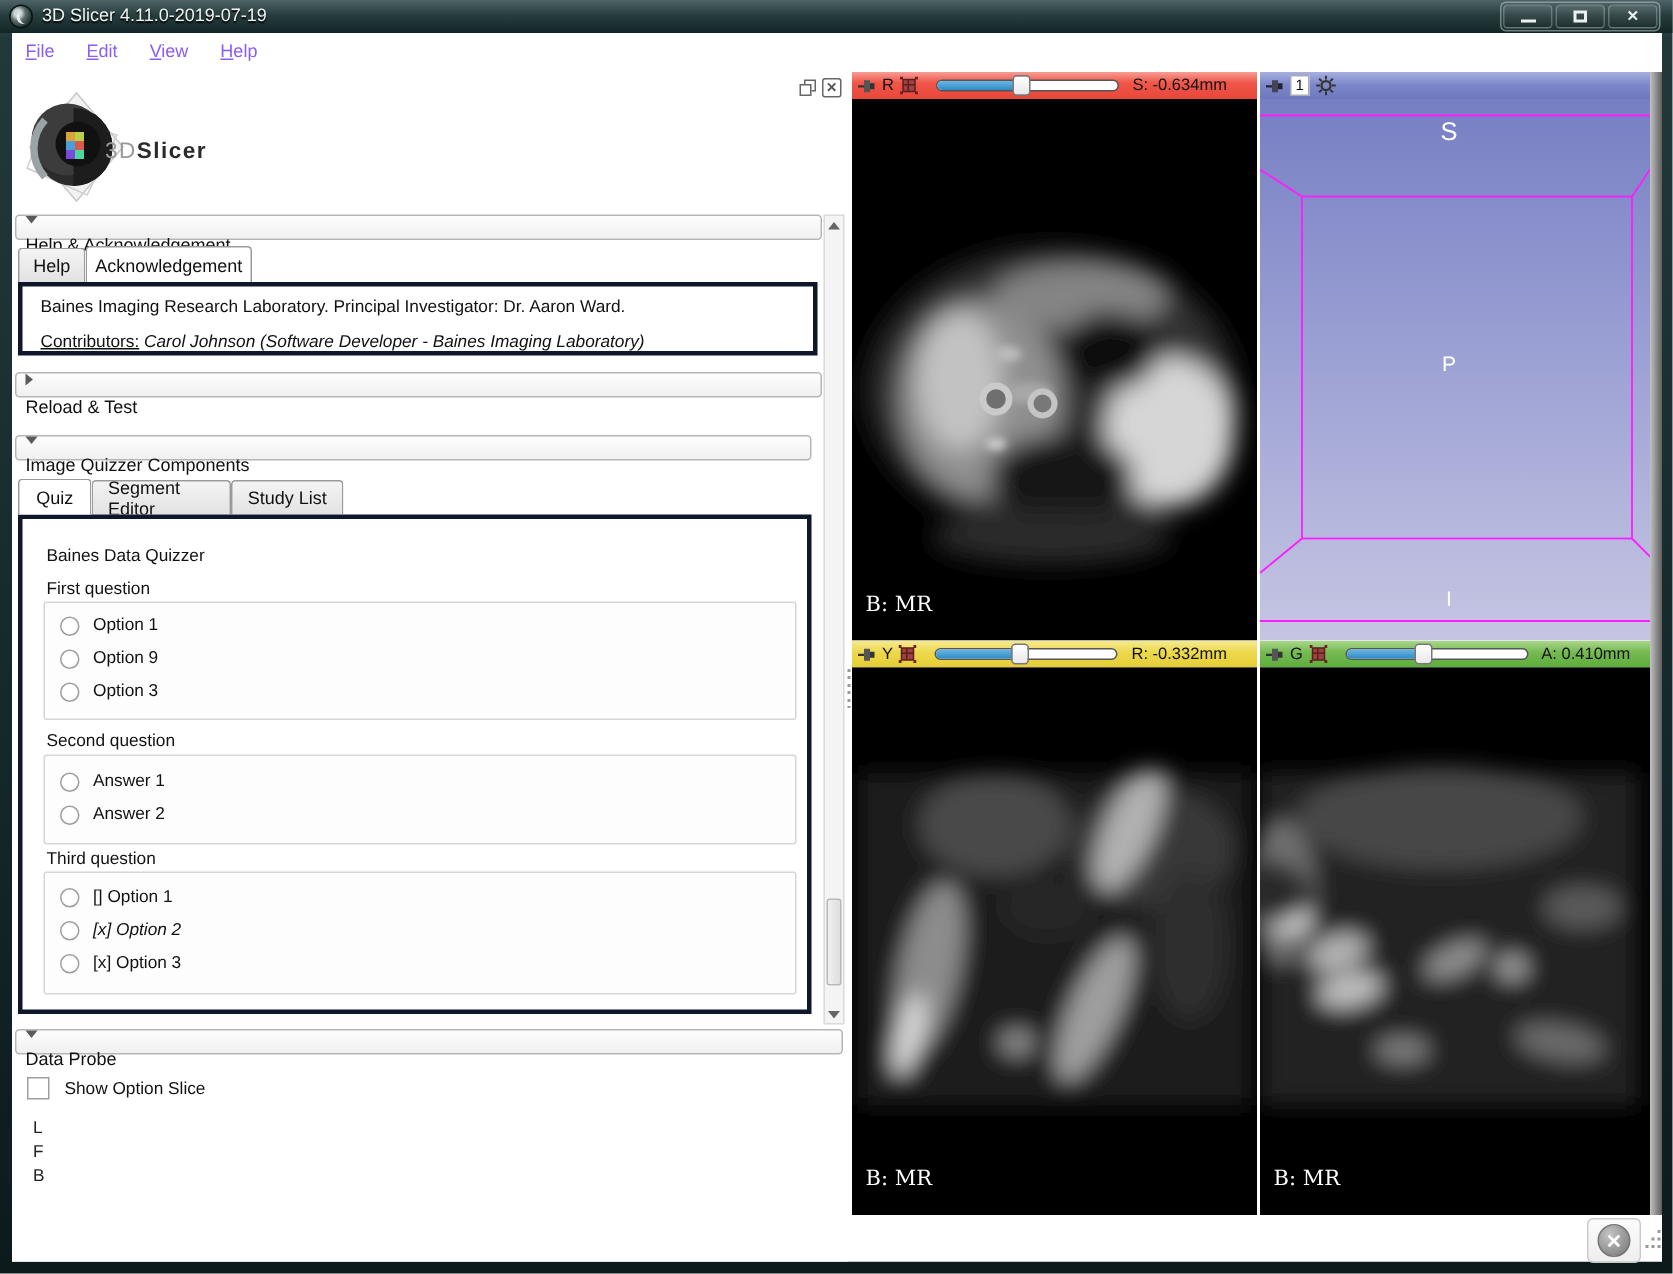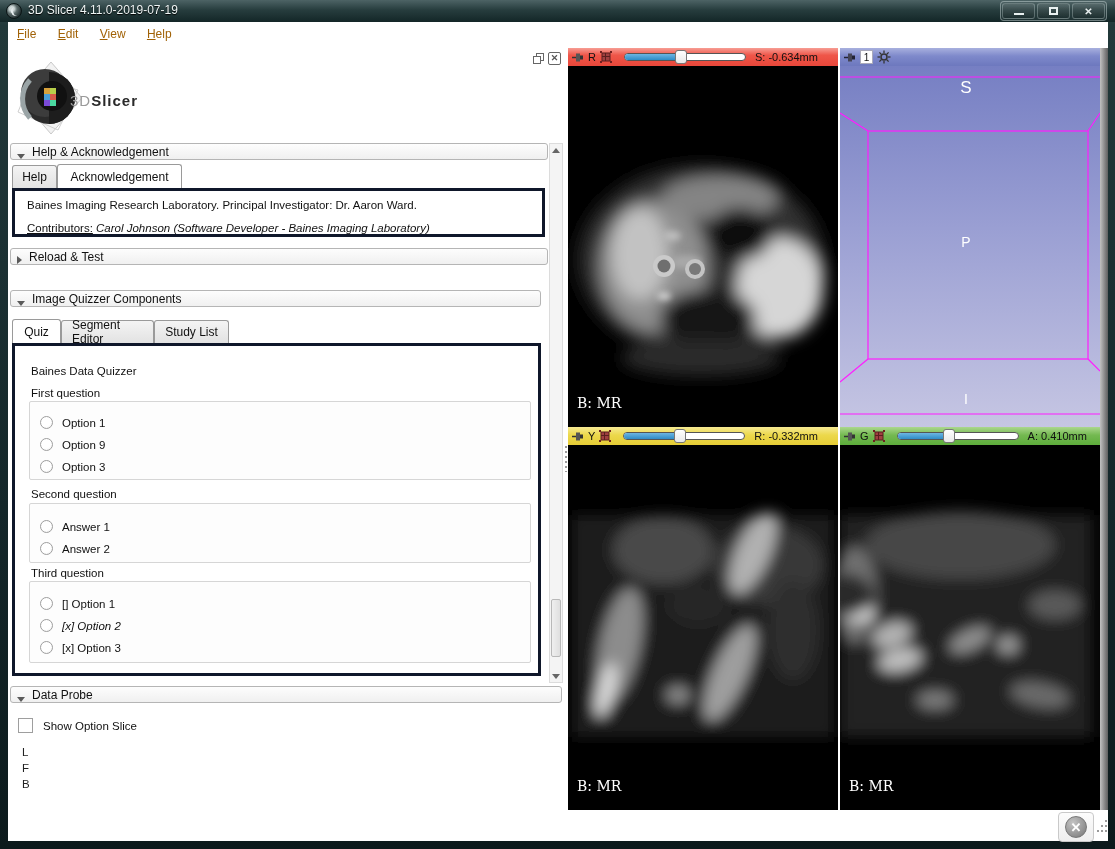--- a/index.html
+++ b/index.html
@@ -24,21 +24,21 @@
   .winbtn { width:33px; height:16px; border:1px solid rgba(190,205,205,.35); border-radius:3px;
             display:flex; align-items:center; justify-content:center; color:#e9f0f0;
             font-size:10px; font-weight:bold; background:linear-gradient(180deg,rgba(255,255,255,.10),rgba(0,0,0,.12)); }
   .glyph-min { width:10px; height:2px; background:#e9f0f0; margin-top:6px; }
   .glyph-max { width:9px; height:8px; border:2px solid #e9f0f0; }
 
   
   .client { position:absolute; left:8px; top:22px; width:1100px; height:819px; background:#fff; }
 
   .menubar { position:absolute; left:0; top:0; width:1100px; height:26px; background:#fff; }
-  .menu-item { display:inline-block; padding:5px 9px 4px 9px; font-size:12px; color:#a16207; }
+  .menu-item { display:inline-block; padding:5px 9px 4px 9px; font-size:12px; color:#8b5cf6; }
   .menu-item::first-letter { text-decoration:underline; }
 
   
   .panel { position:absolute; left:0; top:26px; width:557px; height:793px; background:#fff; }
 
   .dock-icons { position:absolute; left:524px; top:4px; display:flex; gap:3px; }
   .dock-btn { width:13px; height:13px; position:relative; }
   .float-sq1 { position:absolute; left:4px; top:1px; width:8px; height:8px; border:1px solid #666; background:#fff; }
   .float-sq2 { position:absolute; left:1px; top:4px; width:8px; height:8px; border:1px solid #666; background:#fff; }
   .dock-close { width:13px; height:13px; border:1px solid #666; border-radius:2px; color:#555;
@@ -47,42 +47,42 @@
   
   .logo { position:absolute; left:4px; top:12px; width:230px; height:84px; }
   .logo-art { position:absolute; left:0; top:0; width:78px; height:84px; }
   .logo-text { position:absolute; left:58px; top:32px; font-size:15px; letter-spacing:1px; }
   .logo-3d { color:#9a9a9a; }
   .logo-slicer { color:#2a2a2a; font-weight:bold; }
 
   
   .sec-hdr { position:absolute; height:17px; border:1px solid #b5b5b5; border-radius:3px;
              background:linear-gradient(180deg,#fdfdfd,#f0f0f0);
-             display:flex; align-items:flex-end; padding-left:6px; gap:7px; font-size:12px; }
+             display:flex; align-items:flex-start; padding-left:6px; gap:7px; font-size:12px;flex-direction:column; }
   .tri-down { width:0; height:0; border-left:4px solid transparent; border-right:4px solid transparent;
               border-top:5px solid #5a5a5a; }
   .tri-right { width:0; height:0; border-top:4px solid transparent; border-bottom:4px solid transparent;
                border-left:5px solid #5a5a5a; }
 
   
   .tab { position:absolute; height:23px; border:1px solid #9a9a9a; border-bottom:none;
          border-radius:3px 3px 0 0; background:linear-gradient(180deg,#f4f4f4,#e2e2e2);
          display:flex; align-items:center; justify-content:center; font-size:12px; padding:0 10px; }
   .tab.active { background:#fff; height:24px; z-index:3; }
 
   .box { position:absolute; border:3px solid #0f172a; background:#fff; }
 
   .ack-line1 { position:absolute; left:12px; top:8px; font-size:11.5px; }
   .ack-line2 { position:absolute; left:12px; top:31px; font-size:11.5px; }
   .contrib-label { text-decoration:underline; }
   .contrib-text { font-style:italic; }
 
   .groupbox { position:absolute; border:1px solid #d6d6d6; background:#fdfdfd; border-radius:2px; }
   .q-label { position:absolute; font-size:11.5px; color:#111; }
-  .radio-row { position:absolute; display:flex; align-items:flex-end; gap:9px; height:18px; }
+  .radio-row { position:absolute; display:flex; align-items:flex-start; gap:9px; height:18px; }
   .radio { width:13px; height:13px; border-radius:50%; border:1px solid #9e9e9e;
            background:radial-gradient(circle at 40% 35%, #fff 55%, #ececec); }
   .radio-label { font-size:11.5px; }
 
   
   .vscroll { position:absolute; left:541px; top:95px; width:14px; height:540px;
              background:#f4f4f4; border:1px solid #dcdcdc; }
   .vs-btn { position:absolute; left:0; width:12px; height:12px; display:flex; align-items:center; justify-content:center; }
   .vs-up { top:0; } .vs-down { bottom:0; }
   .tri-up-sm { width:0;height:0;border-left:4px solid transparent;border-right:4px solid transparent;border-bottom:5px solid #666; }
@@ -200,21 +200,21 @@
       </div>
 
       <div class="sec-hdr" style="left:2px; top:95px; width:538px;">
         <span class="tri-down"></span>
         <span>Help &amp; Acknowledgement</span>
       </div>
 
       <div class="tab" style="left:4px; top:117px; width:45px; z-index:1;">
         <span>Help</span>
       </div>
-      <div class="tab active" style="left:49px; top:116px; width:125px;">
+      <div class="tab active" style="left:49px; top:116px; width:111px;">
         <span>Acknowledgement</span>
       </div>
       <div class="box" style="left:4px; top:140px; width:533px; height:49px; z-index:2;">
         <div class="ack-line1">Baines Imaging Research Laboratory. Principal Investigator: Dr. Aaron Ward.</div>
         <div class="ack-line2">
           <span class="contrib-label">Contributors:</span>
           <span class="contrib-text">Carol Johnson (Software Developer - Baines Imaging Laboratory)</span>
         </div>
       </div>
 

